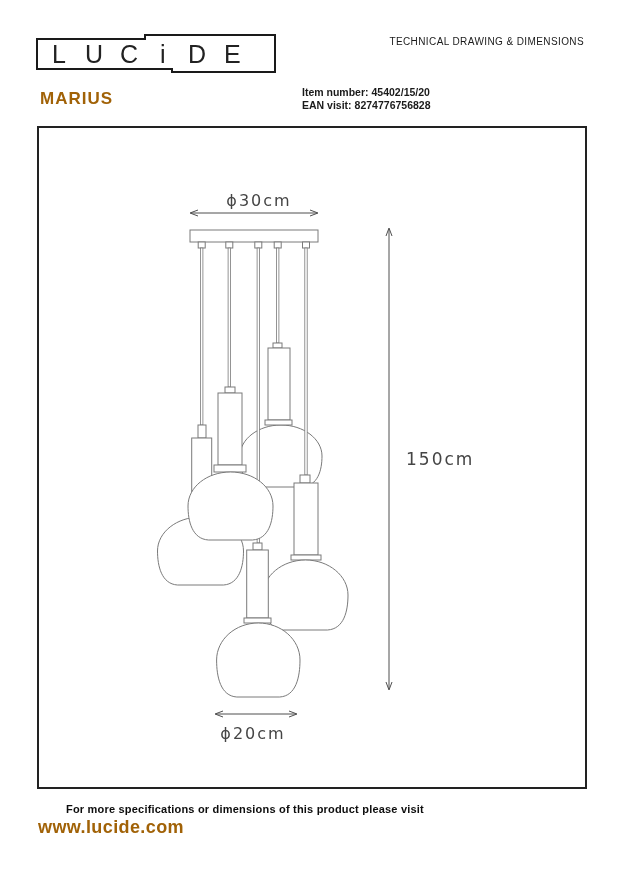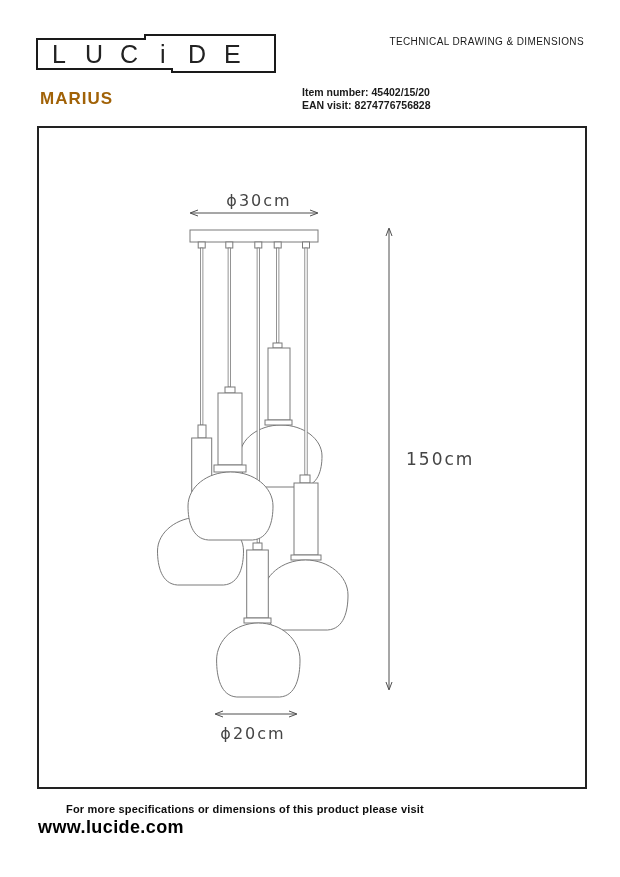--- a/index.html
+++ b/index.html
@@ -23,21 +23,21 @@
   }
   .item-block .row span{display:inline-block;}
   .item-block .lbl{margin-right:3px;}
   .frame{
     left:37px;top:126px;width:550px;height:663px;
   }
   .footer-1{
     left:38px;top:803px;font-size:11px;font-weight:bold;letter-spacing:.2px;color:#0d0d0d;margin-left:28px;
   }
   .footer-2{
-    left:38px;top:817px;font-size:18px;font-weight:bold;letter-spacing:.4px;color:#000000;
+    left:38px;top:817px;font-size:18px;font-weight:bold;letter-spacing:.4px;color:#a16207;
   }
   svg text.logo-letter{
     font-family:"Liberation Sans",sans-serif;
     font-size:25px;fill:#222;font-weight:400;
   }
   svg text.dim{
     font-family:"DejaVu Sans",sans-serif;
     fill:#454545;letter-spacing:2px;
   }
   .lamp{fill:#ffffff;stroke:#7a7a7a;stroke-width:1;}

